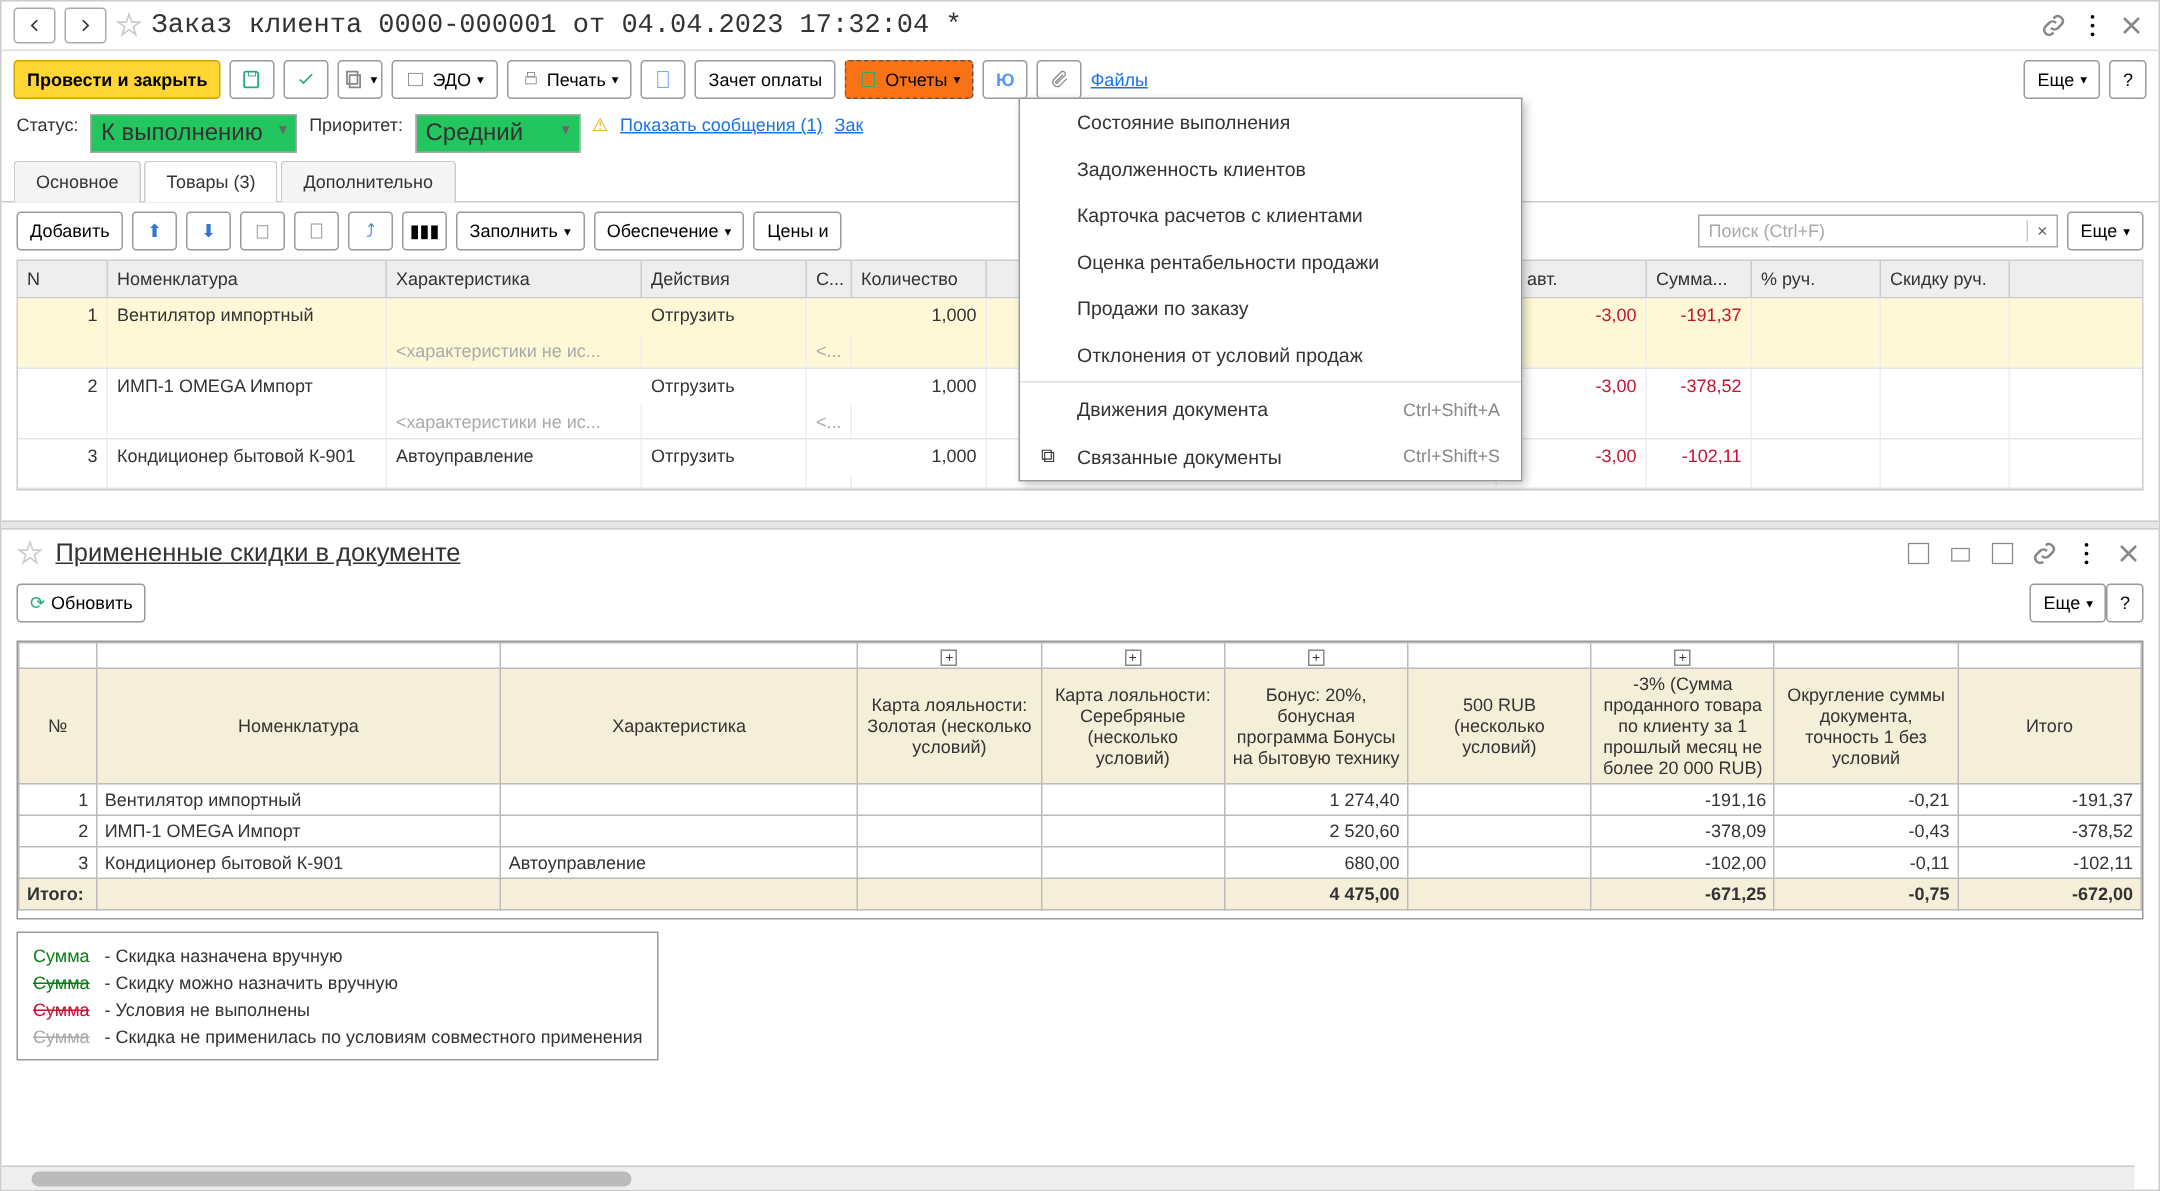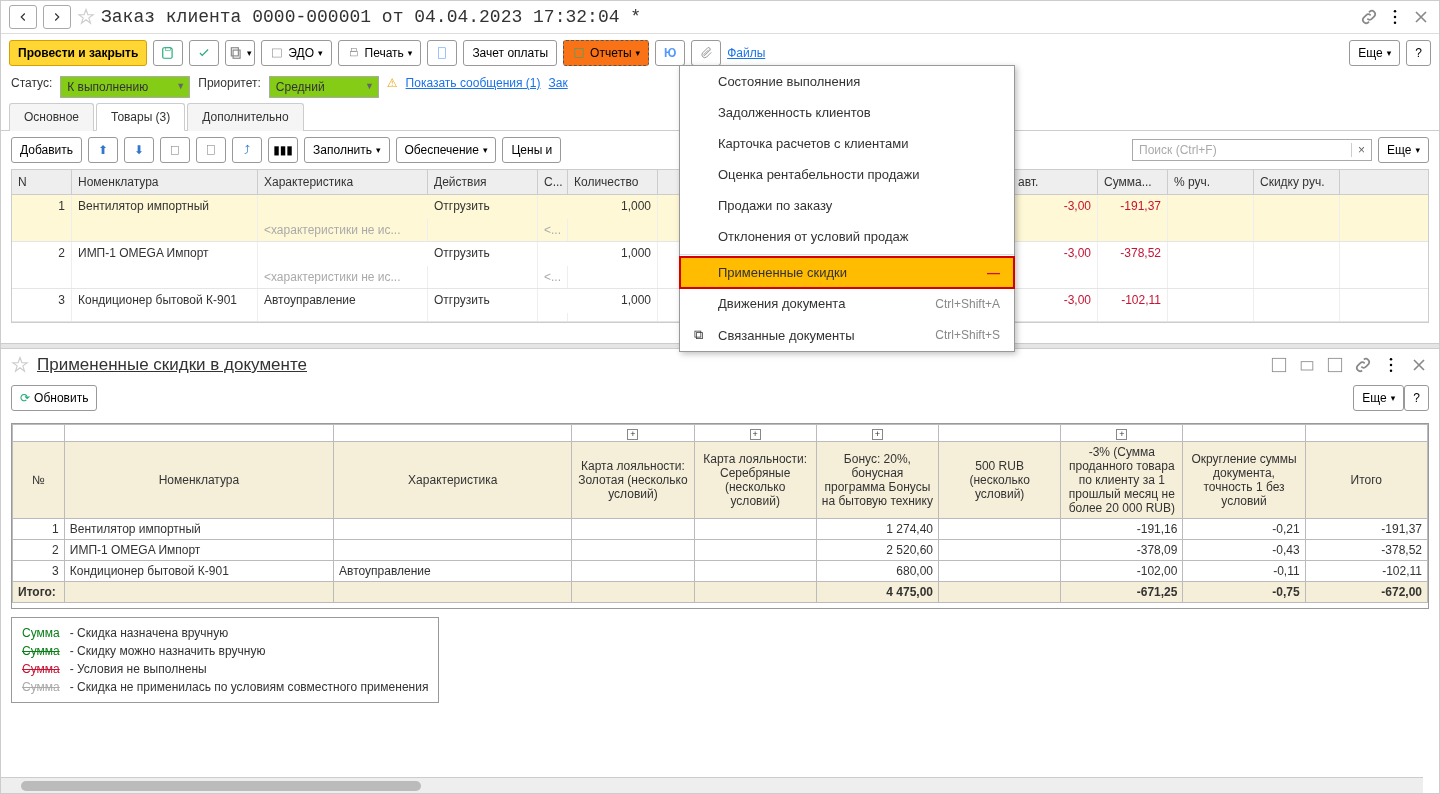--- a/index.html
+++ b/index.html
@@ -18,21 +18,21 @@
 .btn { border: 1px solid #999; background: #fff; border-radius: 3px; padding: 4px 8px; font-size: 12px; cursor: pointer; display: flex; align-items: center; gap: 4px; height: 26px; }
 .btn-primary { background: #ffd634; border-color: #d4a100; font-weight: bold; }
 .btn-active { border: 1px dashed #555; background: #f97316; }
 .icon-btn { width: 30px; padding: 0; justify-content: center; }
 .link { color: #1a73e8; text-decoration: underline; cursor: pointer; font-size: 12px; }
 .spacer { flex: 1; }
 
 
 .status-row { display: flex; gap: 8px; padding: 4px 10px; }
 .status-row label { font-size: 12px; }
-.combo { border: 1px solid #aaa; padding: 3px 22px 3px 6px; font-size: 12px; background: #84cc16; min-width: 130px; position: relative; }
+.combo { border: 1px solid #aaa; padding: 3px 22px 3px 6px; font-size: 16px; background: #22c55e; min-width: 130px; position: relative; }
 .combo::after { content: "▼"; position: absolute; right: 4px; top: 4px; font-size: 9px; color: #666; }
 
 
 .tabs { display: flex; padding: 0 8px; border-bottom: 1px solid #ccc; }
 .tab { padding: 6px 14px; border: 1px solid #ccc; border-bottom: none; background: #f5f5f5; cursor: pointer; margin-right: 2px; border-radius: 3px 3px 0 0; position: relative; top: 1px; }
 .tab.active { background: #fff; border-bottom: 1px solid #fff; }
 
 
 .subbar { display: flex; align-items: center; gap: 6px; padding: 6px 10px; }
 .search-box { border: 1px solid #aaa; padding: 3px 6px; width: 240px; color: #aaa; background: #fff; display: flex; align-items: center; }
@@ -491,25 +491,20 @@
       </div>
       <div class="menu-item">
         <span class="menu-icon"></span>
         <span>Продажи по заказу</span>
       </div>
       <div class="menu-item">
         <span class="menu-icon"></span>
         <span>Отклонения от условий продаж</span>
       </div>
       <div class="menu-sep"></div>
-      <div class="menu-item hl">
-        <span class="menu-icon"></span>
-        <span>Примененные скидки</span>
-        <span style="margin-left: auto; color: rgb(197, 19, 51); font-weight: bold;">—</span>
-      </div>
       <div class="menu-item">
         <span class="menu-icon"></span>
         <span>Движения документа</span>
         <span class="sc">Ctrl+Shift+A</span>
       </div>
       <div class="menu-item">
         <span class="menu-icon">⧉</span>
         <span>Связанные документы</span>
         <span class="sc">Ctrl+Shift+S</span>
       </div>

